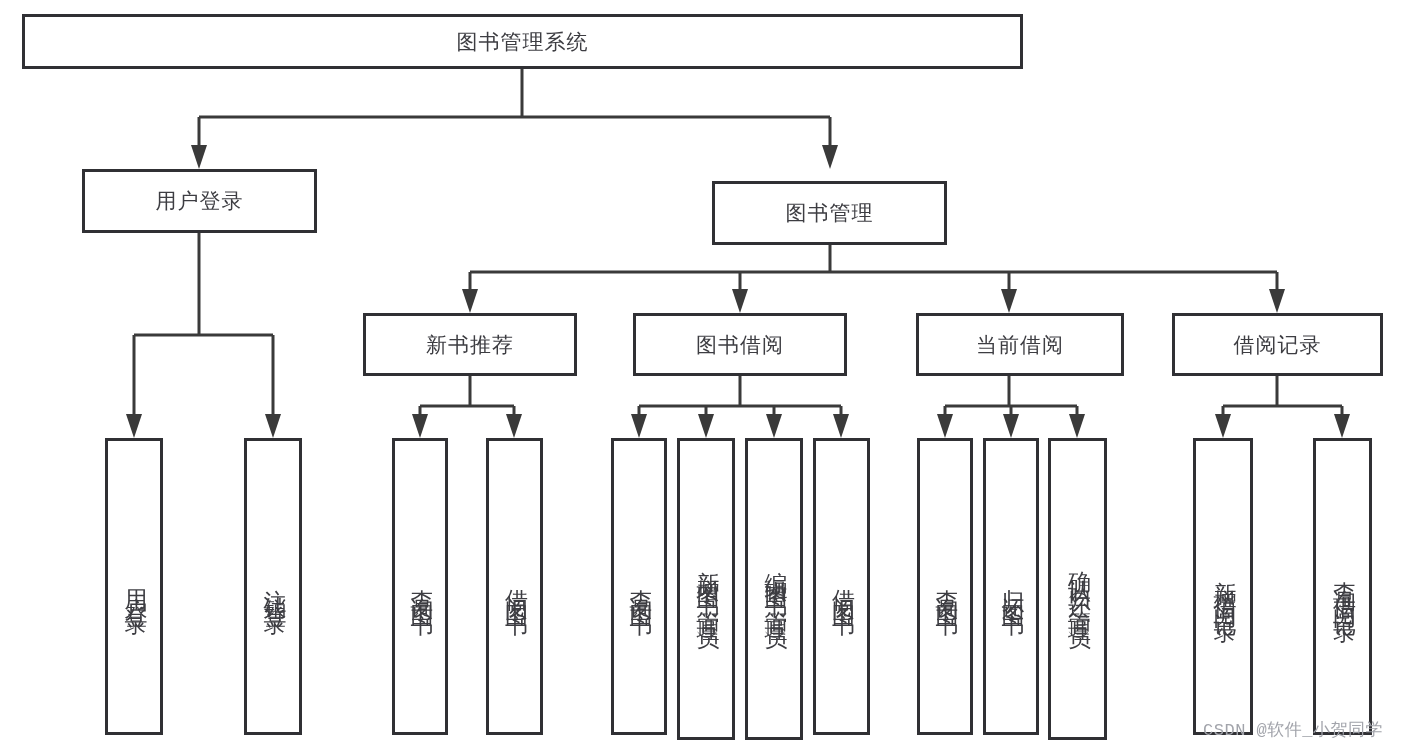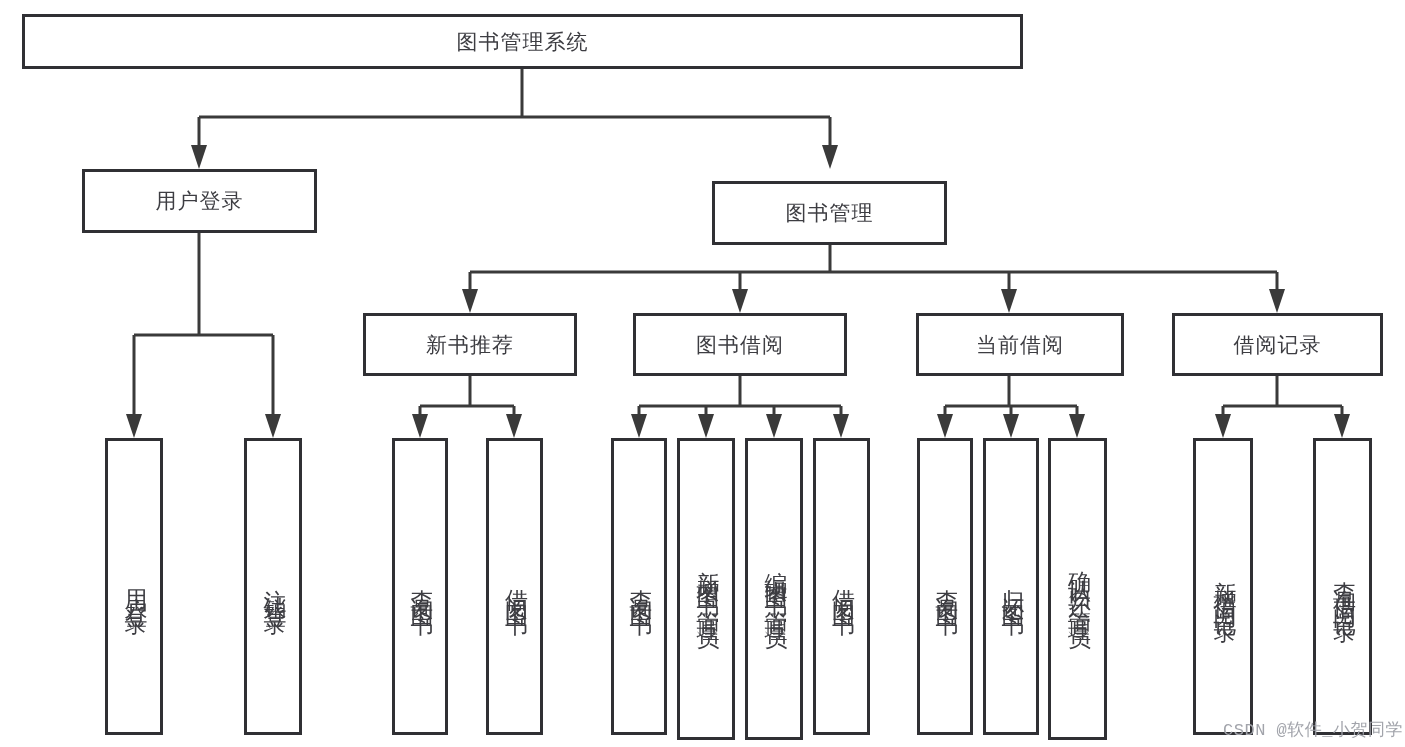--- a/index.html
+++ b/index.html
@@ -40,21 +40,21 @@
   .v-node span {
     writing-mode: vertical-rl;
     text-orientation: mixed;
     font-size: 23px;
     letter-spacing: 8px;
     line-height: 1;
     white-space: nowrap;
   }
   .watermark {
     position: absolute;
-    right: 2px;
+    right: 22px;
     bottom: 6px;
     font-size: 17px;
     letter-spacing: 0.5px;
     color: #a2a4ab;
     white-space: nowrap;
   }
 </style>
 </head>
 <body>
 

